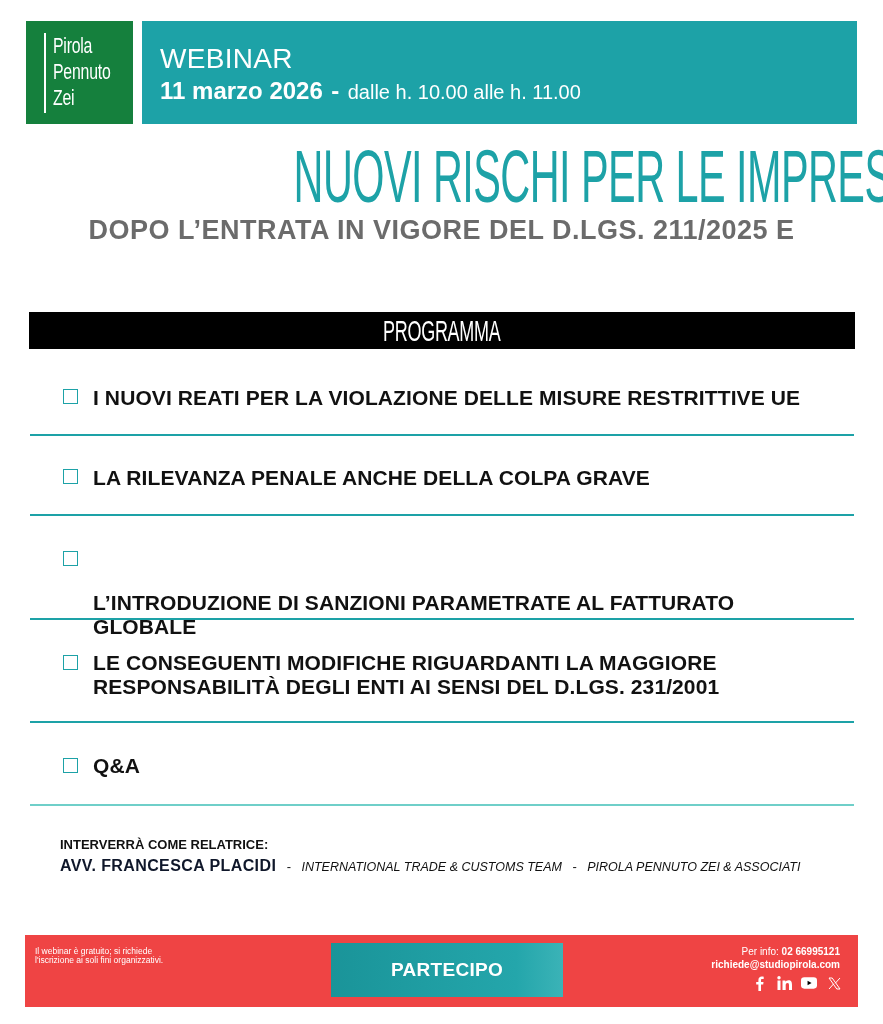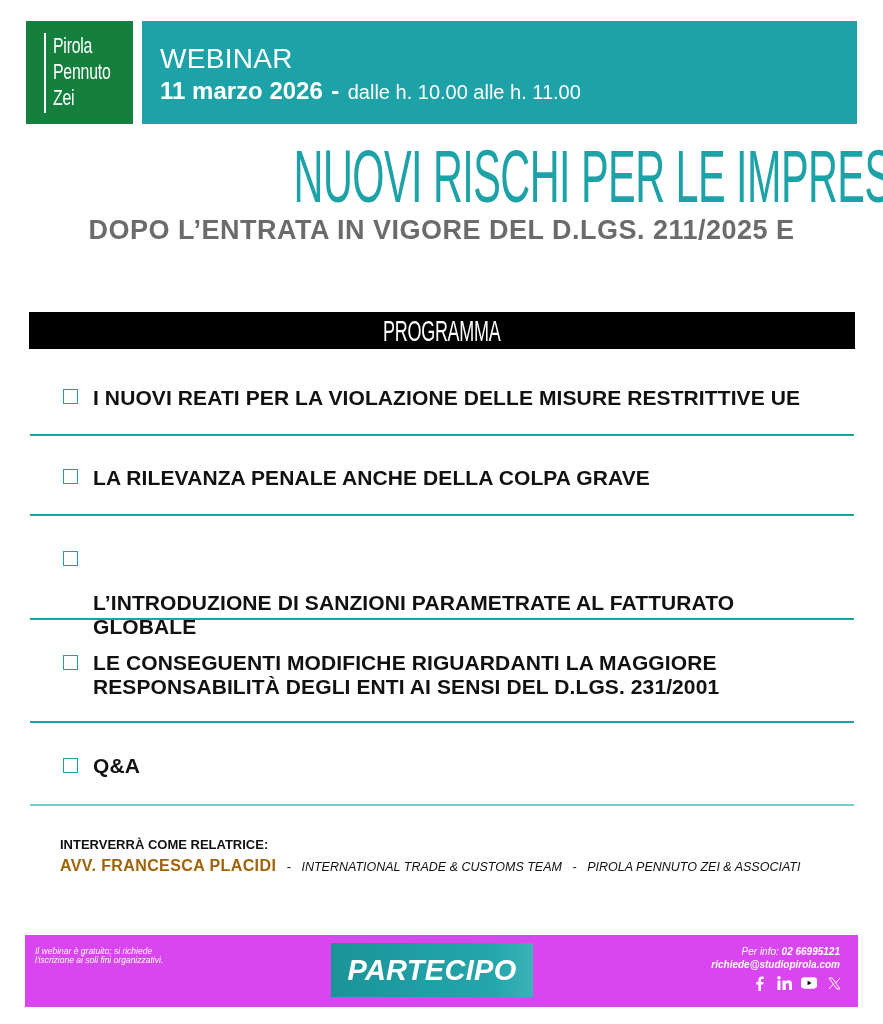--- a/index.html
+++ b/index.html
@@ -56,33 +56,33 @@
   }
   .agenda-item .txt {
     position: absolute; left: 63px; width: 760px; font-size: 21px; line-height: 24px;
     font-weight: 700; color: #111; letter-spacing: 0.1px;
   }
   .agenda-item .rule { position: absolute; left: 0; width: 824px; height: 1.5px; background: #1da2a7; }
   .agenda-item .rule.last { background: #6fcfc9; height: 2px; }
 
   .speaker-label { position: absolute; left: 60px; top: 837px; font-size: 13px; font-weight: 700; color: #111; }
   .speaker-line { position: absolute; left: 60px; top: 857px; white-space: nowrap; }
-  .speaker-name { font-size: 16px; font-weight: 700; color: #a16207; letter-spacing: 0.4px; }
+  .speaker-name { font-size: 16px; font-weight: 700; color: #0f172a; letter-spacing: 0.4px; }
   .speaker-sep { font-size: 13px; color: #111; margin: 0 6px; }
   .speaker-role { font-size: 12.5px; font-style: italic; color: #111; }
 
   .footer {
-    position: absolute; left: 25px; top: 935px; width: 833px; height: 72px; background: #d946ef; color: #fff; font-style: italic;
+    position: absolute; left: 25px; top: 935px; width: 833px; height: 72px; background: #ef4444; color: #fff;
   }
   .footer .note { position: absolute; left: 10px; top: 12px; font-size: 8.5px; line-height: 9px; width: 180px; }
   .footer .note span { display: block; }
   .cta {
-    position: absolute; left: 306px; top: 8px; width: 202px; height: 54px;
+    position: absolute; left: 306px; top: 8px; width: 232px; height: 54px;
     background: linear-gradient(90deg, #1a9499 0%, #24a6ab 80%, #3bb3b7 100%); color: #fff;
-    text-align: center; font-size: 29px; line-height: 54px; font-weight: 700; letter-spacing: 0.3px;
+    text-align: center; font-size: 19px; line-height: 54px; font-weight: 700; letter-spacing: 0.3px;
     cursor: pointer;
   }
   .info { position: absolute; right: 18px; top: 10px; text-align: right; font-size: 10px; line-height: 13px; }
   .info b { font-weight: 700; }
   .socials { position: absolute; right: 16px; top: 40px; display: flex; gap: 9px; align-items: center; }
   .socials .ic { width: 16px; height: 16px; display: flex; align-items: center; justify-content: center; color: #fff; font-weight: 700; cursor: pointer; }
 </style>
 </head>
 <body>
 

